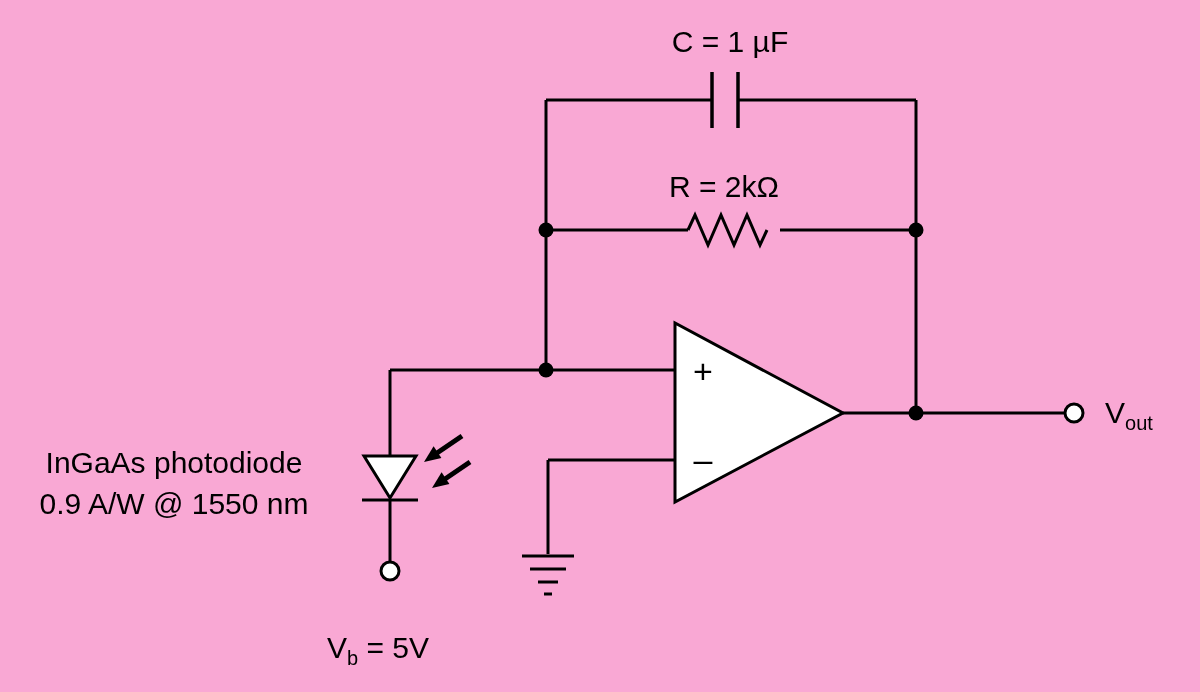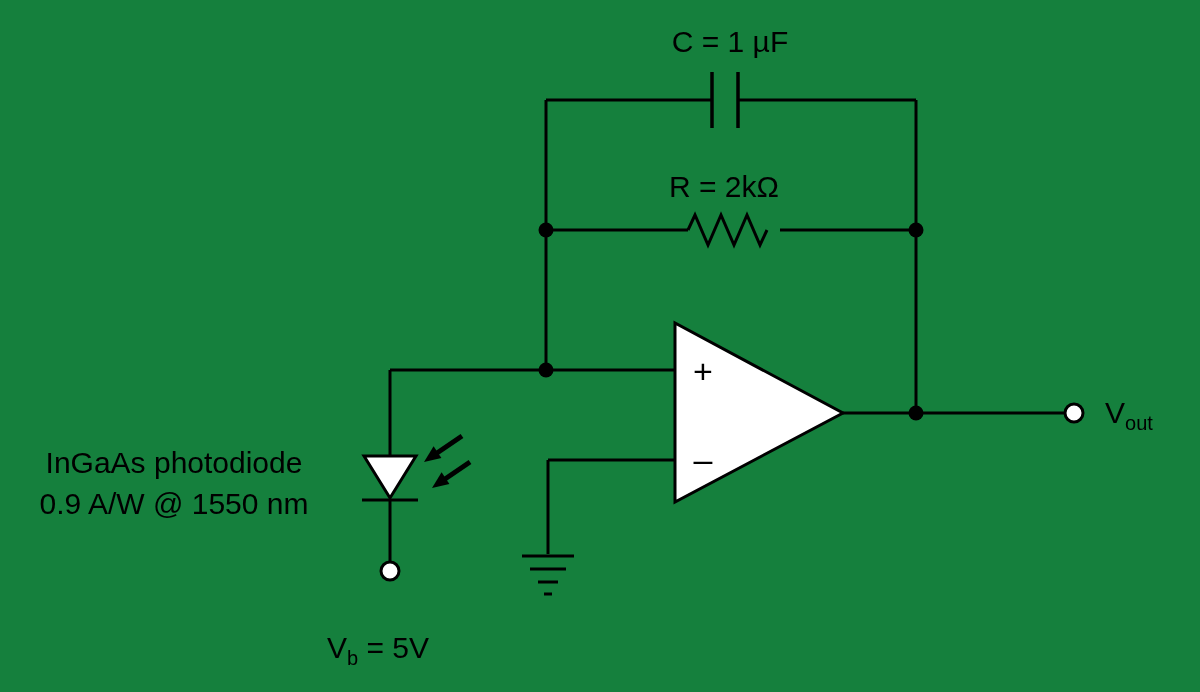--- a/index.html
+++ b/index.html
@@ -4,21 +4,21 @@
 <style>
   html, body {
     margin: 0;
     padding: 0;
     background: #ffffff;
   }
   .page {
     width: 1200px;
     height: 692px;
     position: relative;
-    background: #15803d;
+    background: #f9a8d4;
     overflow: hidden;
   }
   svg {
     display: block;
     font-family: "Liberation Sans", "DejaVu Sans", sans-serif;
   }
   .wire {
     stroke: #000000;
     stroke-width: 3;
     fill: none;

